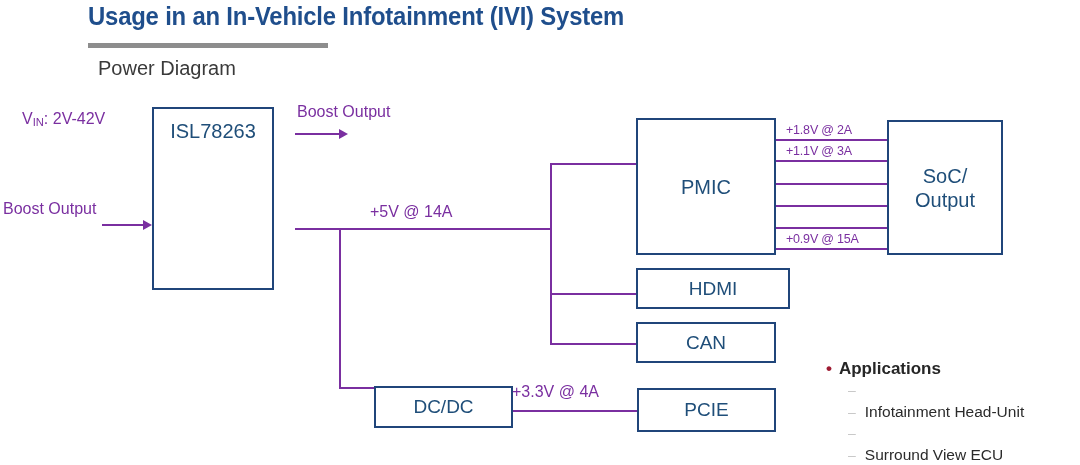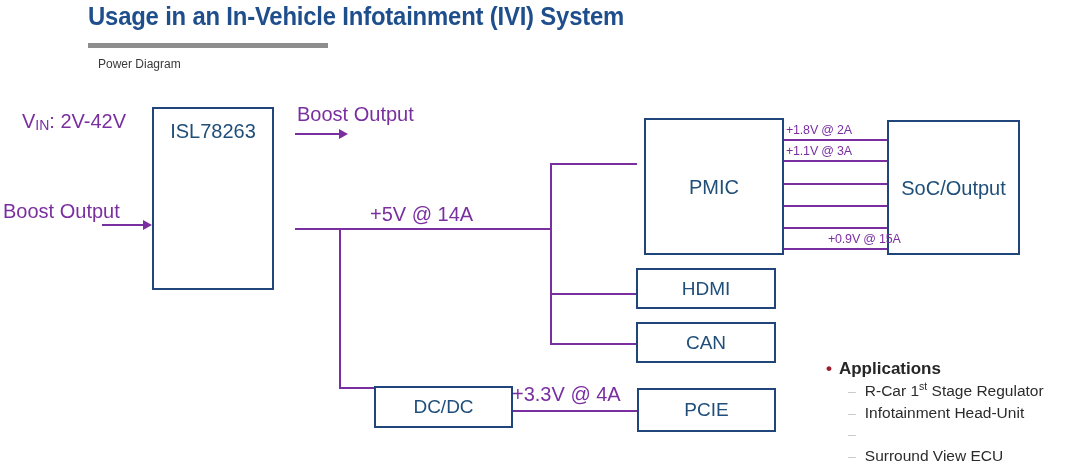--- a/index.html
+++ b/index.html
@@ -40,21 +40,21 @@
   #title-rule {
     left: 88px;
     top: 43px;
     width: 240px;
     height: 5px;
     background: #8d8d8d;
   }
   #subtitle {
     left: 98px;
     top: 57px;
-    font-size: 12px;
+    font-size: 20px;
     color: #3a3a3a;
     white-space: nowrap;
   }
 
   
   .block {
     border: 2px solid #20457A;
     background: #ffffff;
     box-sizing: border-box;
     color: #1F4E79;
@@ -80,21 +80,21 @@
     width: 0; height: 0;
     border-top: 5px solid transparent;
     border-bottom: 5px solid transparent;
     border-left: 9px solid #7A2FA0;
     z-index: 3;
   }
 
   
   .dlabel {
     color: #7A2FA0;
-    font-size: 20px;
+    font-size: 16px;
     white-space: nowrap;
     z-index: 5;
   }
   .dlabel.rail {
     font-size: 12.5px;
     letter-spacing: -0.2px;
   }
   .sub {
     font-size: 0.70em;
     vertical-align: baseline;
@@ -178,41 +178,41 @@
 
   <div class="abs wire-h" style="left:550px; top:163px; width:87px;"></div>
 
   <div class="abs wire-h" style="left:550px; top:293px; width:87px;"></div>
 
   <div class="abs wire-h" style="left:550px; top:343px; width:87px;"></div>
 
   <div class="abs wire-v" style="left:339px; top:228px; height:161px;"></div>
   <div class="abs wire-h" style="left:339px; top:387px; width:36px;"></div>
 
-  <div class="abs block" style="left:636px; top:118px; width:140px; height:137px;margin-left:8px;">
+  <div class="abs block" style="left:636px; top:118px; width:140px; height:137px;">
     <span>PMIC</span>
   </div>
 
-  <div class="abs block" style="left:887px; top:120px; width:133px; height:135px; flex-direction:row;">
+  <div class="abs block" style="left:887px; top:120px; width:116px; height:135px; flex-direction:column;">
     <span>SoC/</span>
     <span>Output</span>
   </div>
 
   <div class="abs wire-h" style="left:776px; top:139px; width:111px;"></div>
   <div class="abs wire-h" style="left:776px; top:160px; width:111px;"></div>
   <div class="abs wire-h" style="left:776px; top:183px; width:111px;"></div>
   <div class="abs wire-h" style="left:776px; top:205px; width:111px;"></div>
   <div class="abs wire-h" style="left:776px; top:227px; width:111px;"></div>
   <div class="abs wire-h" style="left:776px; top:248px; width:111px;"></div>
 
   <div class="abs dlabel rail" style="left:786px; top:123px;">+1.8V @ 2A</div>
   <div class="abs dlabel rail" style="left:786px; top:144px;">+1.1V @ 3A</div>
-  <div class="abs dlabel rail" style="left:786px; top:232px;margin-left:42px;">+0.9V @ 15A</div>
-
-  <div class="abs block small" style="left:636px; top:268px; width:140px; height:41px;">
+  <div class="abs dlabel rail" style="left:786px; top:232px;">+0.9V @ 15A</div>
+
+  <div class="abs block small" style="left:636px; top:268px; width:154px; height:41px;">
     <span>HDMI</span>
   </div>
 
   <div class="abs block small" style="left:374px; top:386px; width:139px; height:42px;">
     <span>DC/DC</span>
   </div>
 
   <div class="abs block small" style="left:636px; top:322px; width:140px; height:41px;">
     <span>CAN</span>
   </div>
@@ -226,21 +226,20 @@
   </div>
 
   <div class="abs" id="applications">
     <div class="app-head">
       <span class="app-bullet">•</span>
       <span>Applications</span>
     </div>
 
     <div class="app-item">
       <span class="app-dash">–</span>
-      <span><span>R-Car 1</span><span class="sup">st</span><span> Stage Regulator</span></span>
     </div>
 
     <div class="app-item">
       <span class="app-dash">–</span>
       <span>Infotainment Head-Unit</span>
     </div>
 
     <div class="app-item">
       <span class="app-dash">–</span>
     </div>

